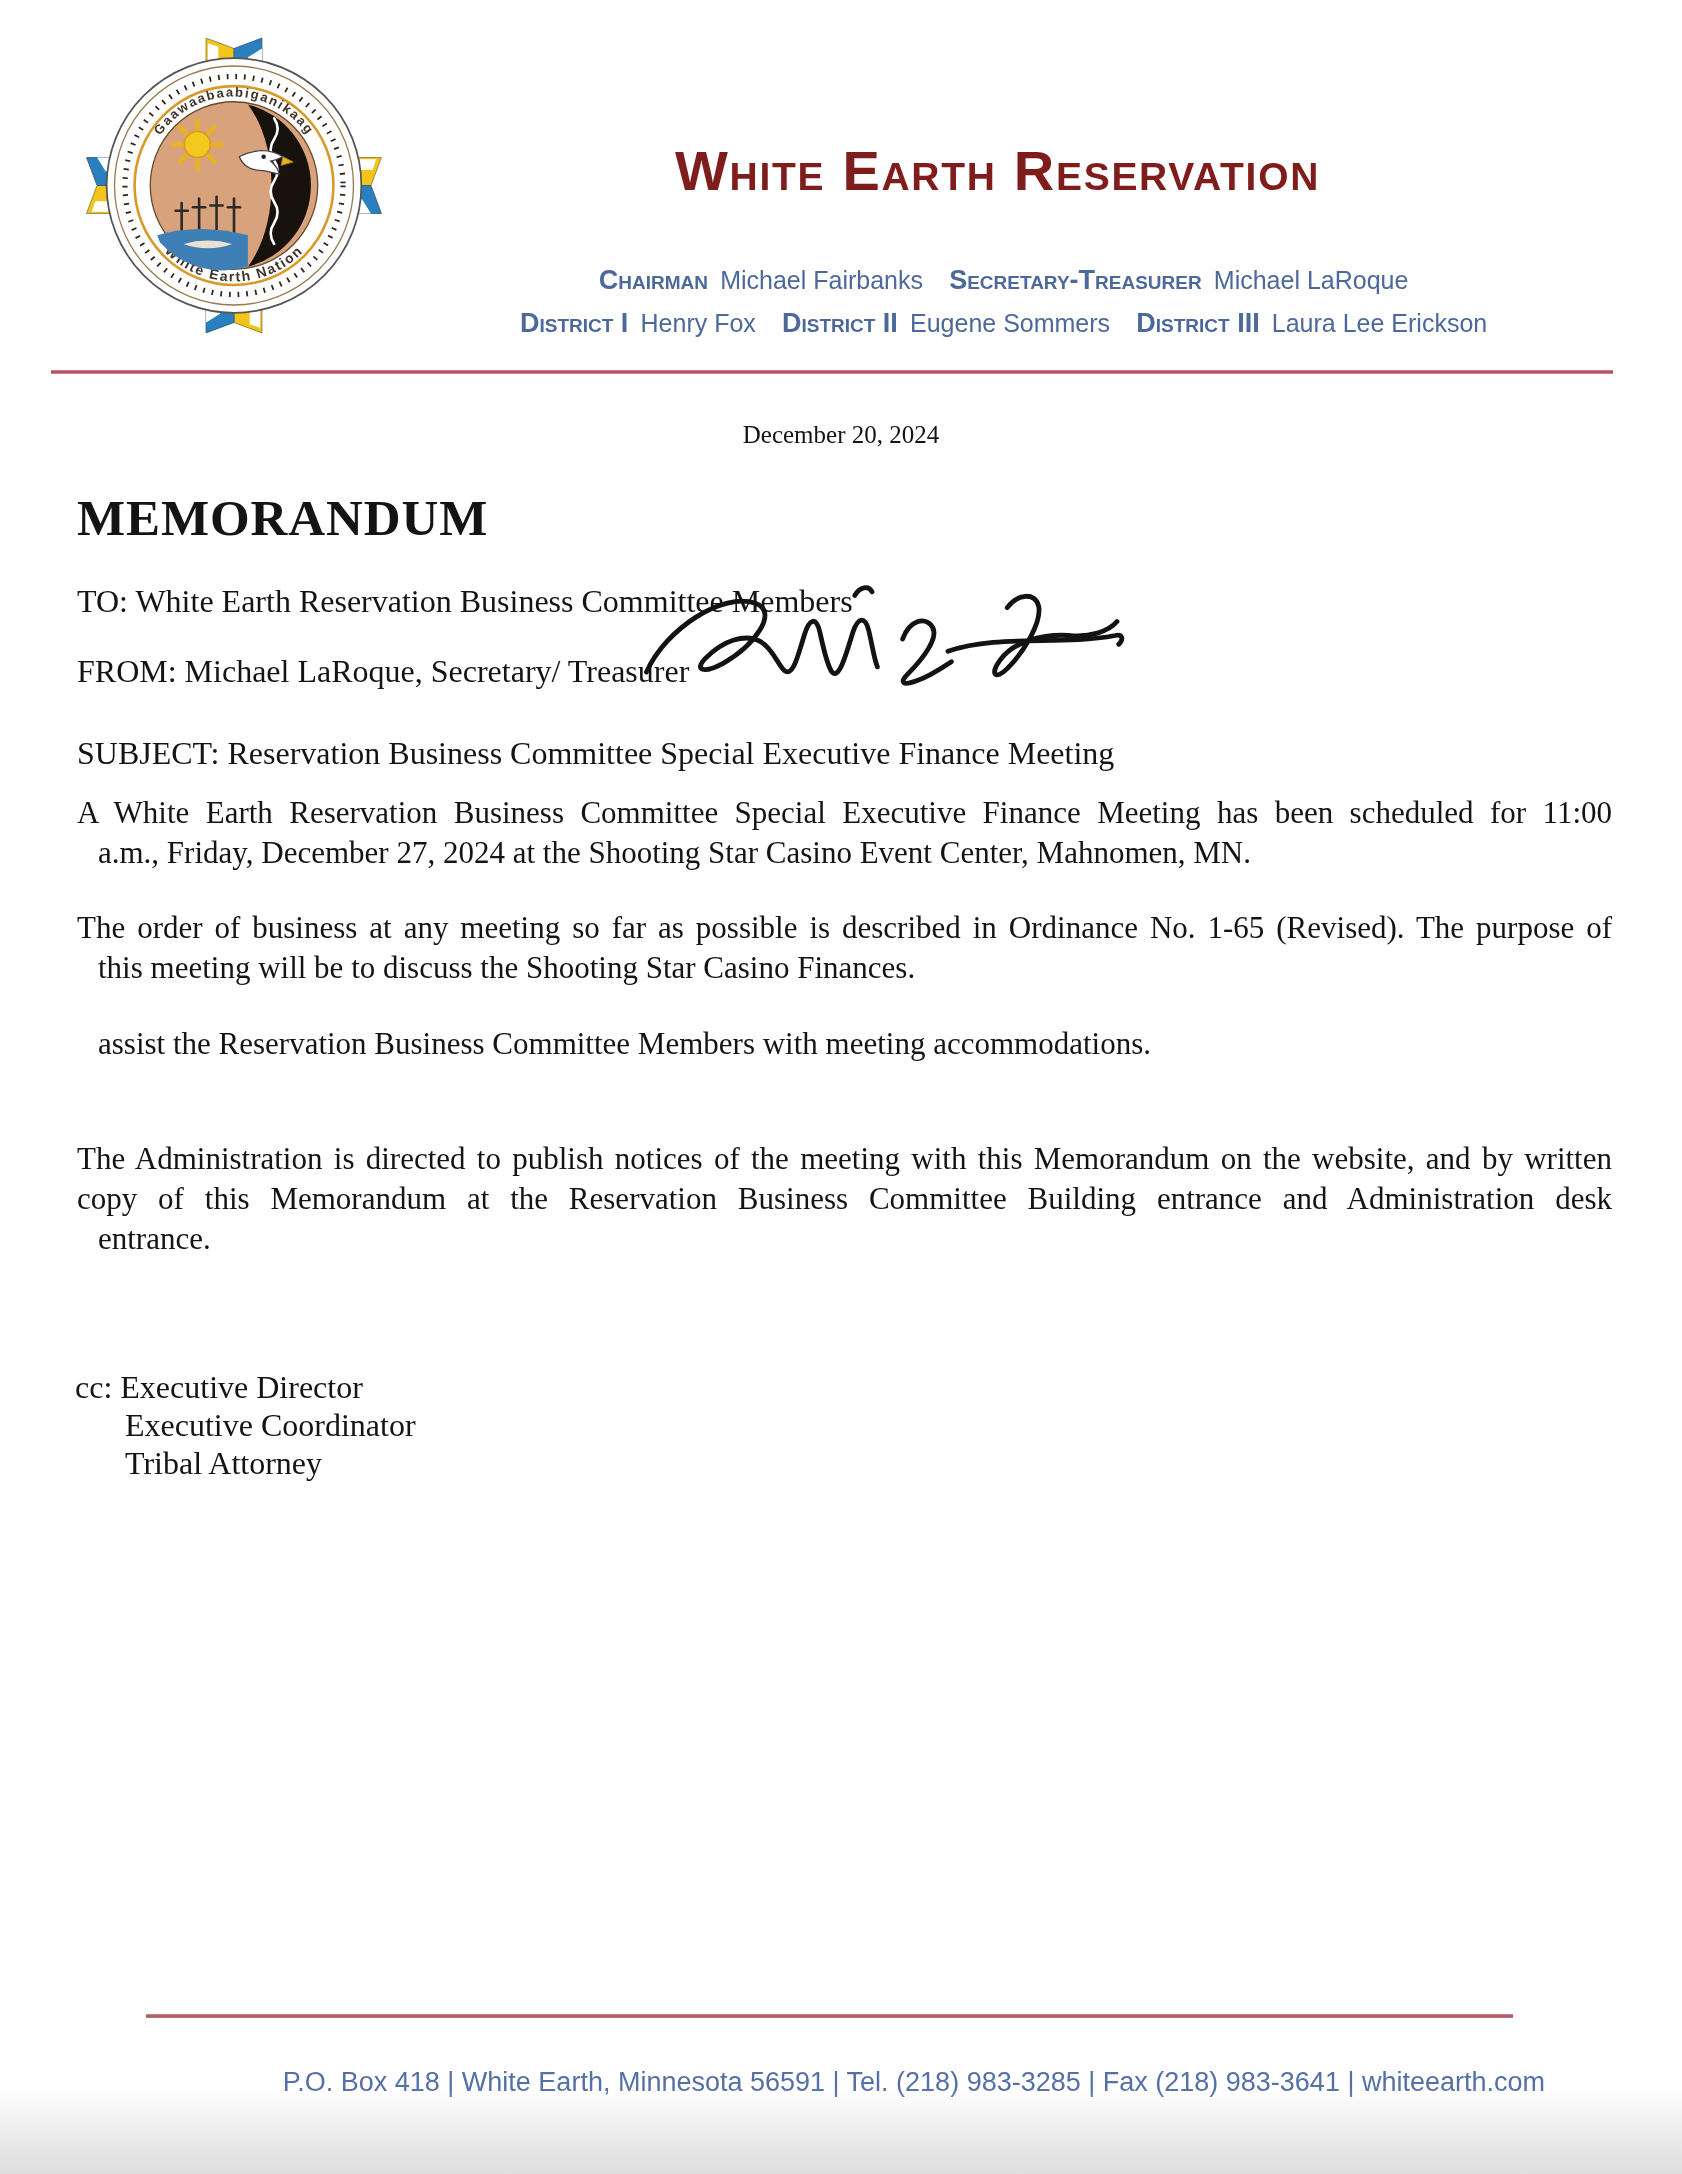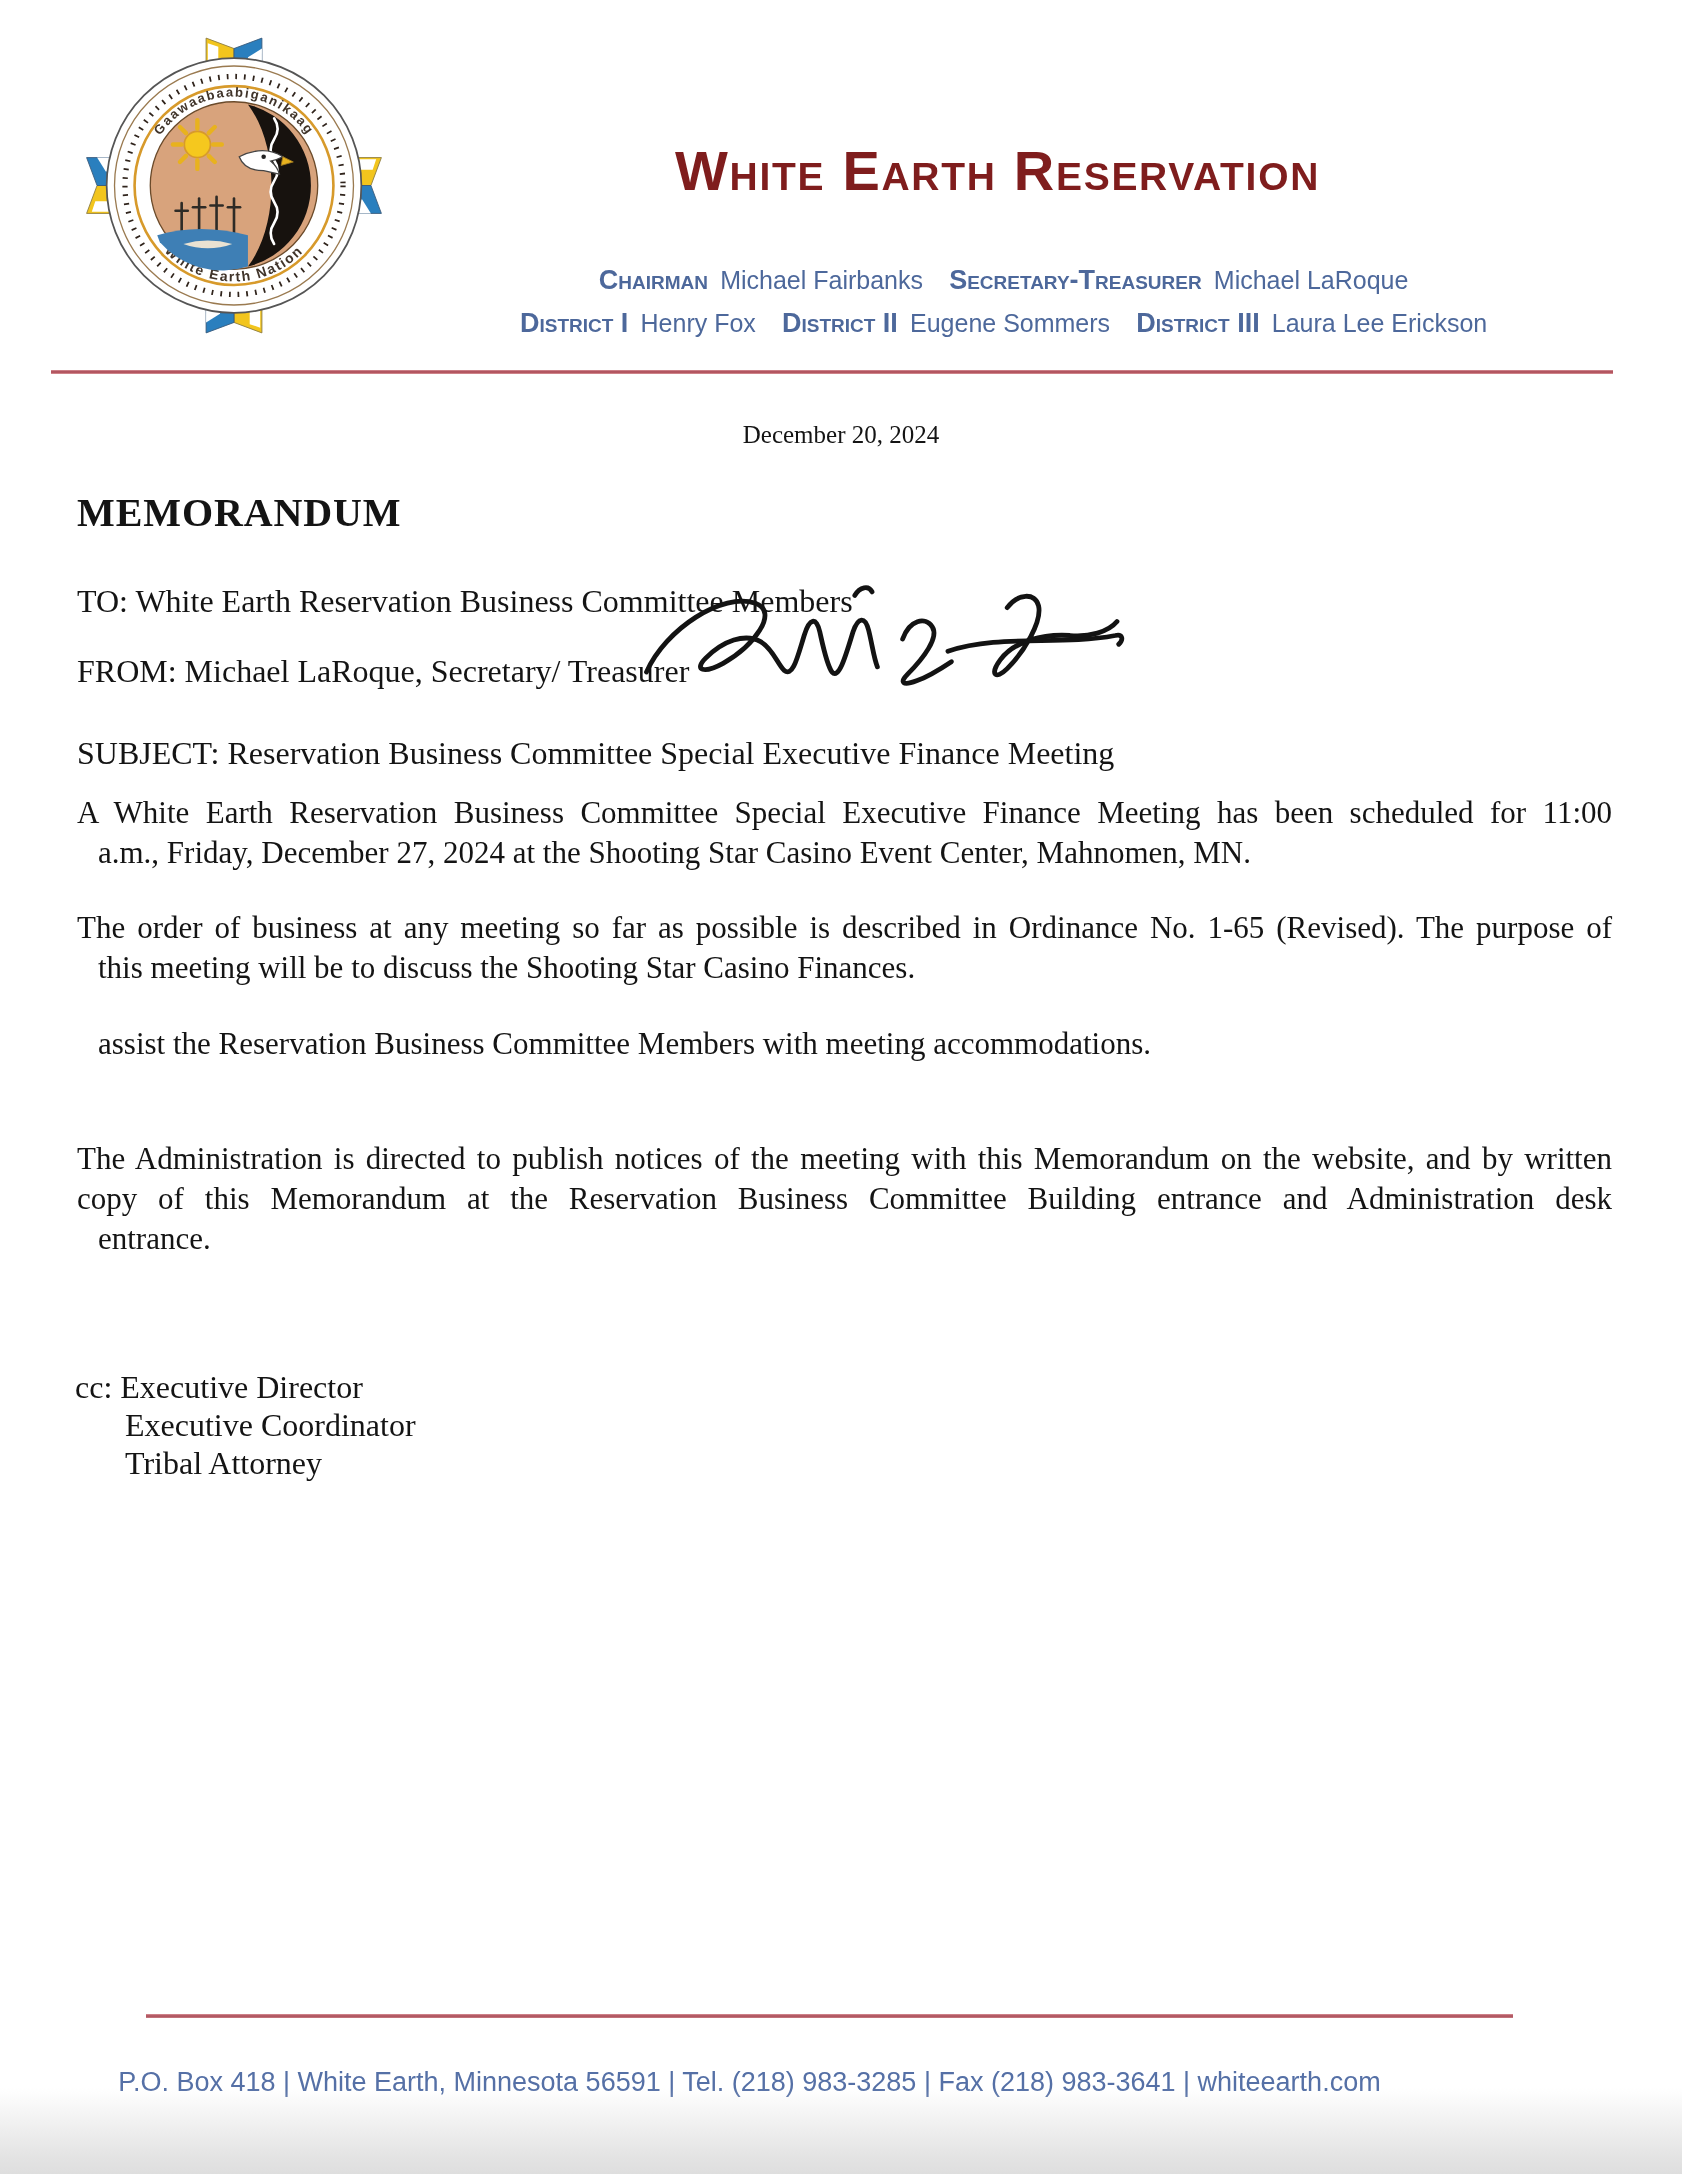--- a/index.html
+++ b/index.html
@@ -29,39 +29,39 @@
     white-space:nowrap;
   }
   .officials .lbl{font-weight:bold;font-variant:small-caps;font-size:27px;margin:0 5.2px 0 15.7px;}
   .officials .nm{margin-right:3.5px;}
   .rule-top{
     position:absolute;left:51px;top:370px;width:1562px;height:4.4px;
     background:linear-gradient(180deg,#d99298 0%,#a94a56 45%,#b2525c 60%,#d9989c 100%);
   }
   
   .dateline{position:absolute;left:0;top:421px;width:1682px;text-align:center;font-size:25px;}
-  .memohead{position:absolute;left:77px;top:489px;font-size:40px;font-weight:bold;letter-spacing:0.9px;}
+  .memohead{position:absolute;left:77px;top:489px;font-size:51px;font-weight:bold;letter-spacing:0.9px;}
   .addrline{position:absolute;left:77px;width:1537px;font-size:32px;white-space:nowrap;}
   .to{top:583px;} .from{top:653px;} .subject{top:735px;}
   .sig{position:absolute;left:639px;top:578px;width:502px;height:122px;}
   .para{position:absolute;left:77px;width:1535px;font-size:31px;}
   .para .jl{text-align:justify;text-align-last:justify;line-height:40px;white-space:nowrap;}
   .para .ll{text-align:left;line-height:40px;white-space:nowrap;margin-left:21px;}
   .p1{top:793px;} .p2{top:908px;} .p3{top:1024px;} .p4{top:1139px;}
   .ccblock{position:absolute;left:75px;top:1368px;font-size:32px;line-height:38px;}
   .ccblock .indent{padding-left:50px;}
   
   .rule-bottom{
     position:absolute;left:146px;top:2014px;width:1367px;height:3.5px;
     background:linear-gradient(180deg,#d99298 0%,#a94a56 50%,#c97f86 100%);
   }
   .footer-text{
-    position:absolute;left:0;top:2067px;width:1499px;text-align:center;
+    position:absolute;left:0;top:2067px;width:1499px;text-align:right;
     font-family:"Liberation Sans", sans-serif;
-    font-size:27px;color:#5570a6;
+    font-size:27px;color:#5570a6;padding-left:46px;
   }
   .scan-shadow{
     position:absolute;left:0;bottom:0;width:100%;height:87px;
     background:linear-gradient(180deg,rgba(226,226,226,0) 0%,#e3e3e3 80%,#dedede 100%);
   }
 </style>
 </head>
 <body>
 
 <div class="page">

